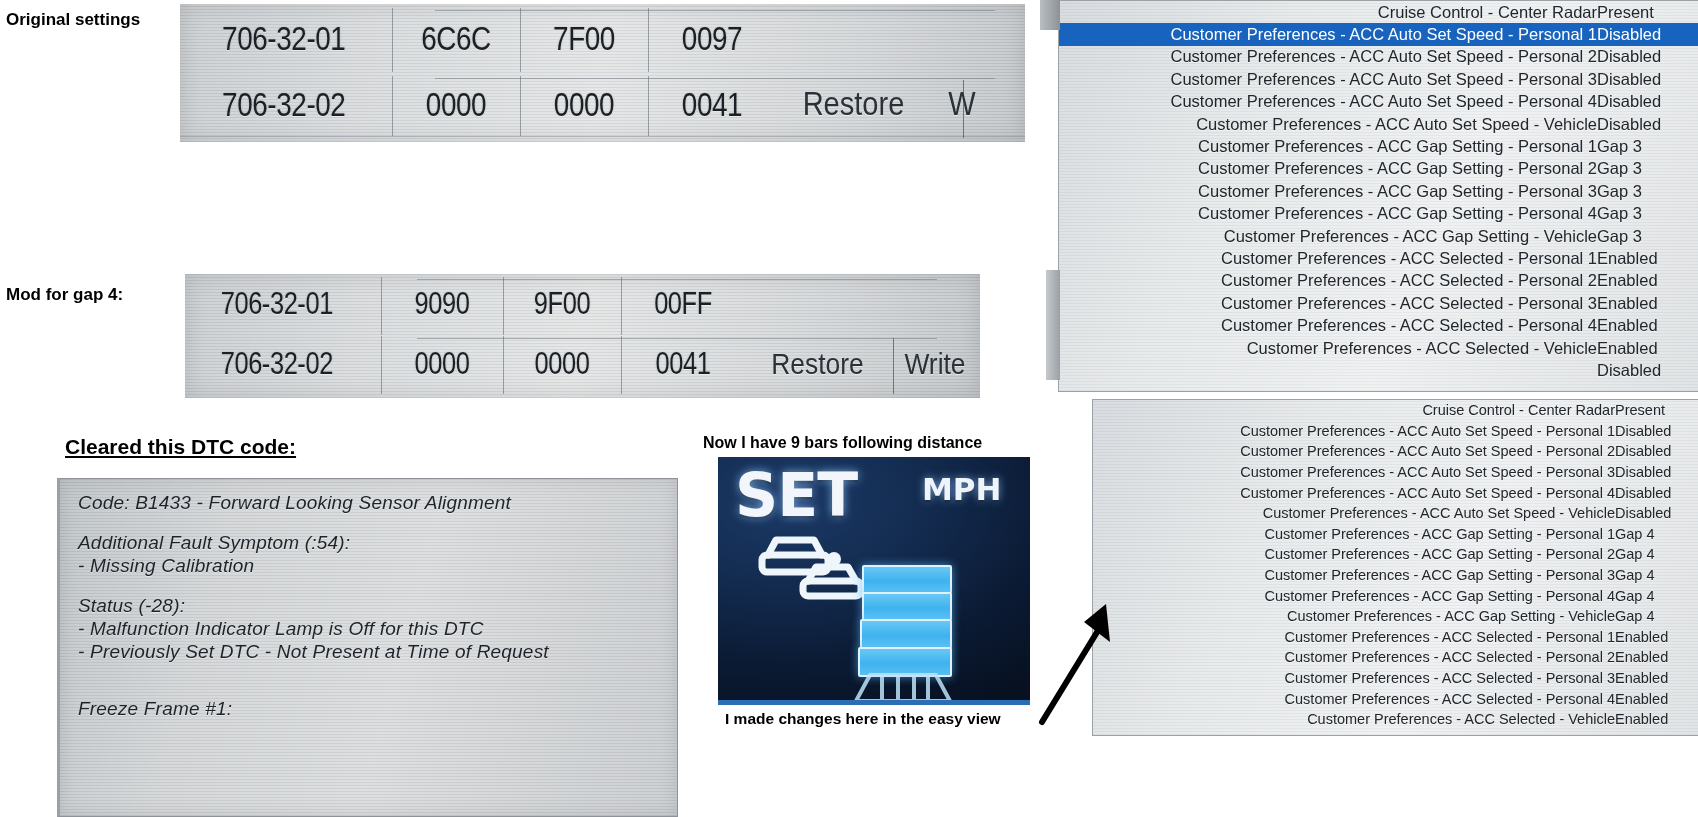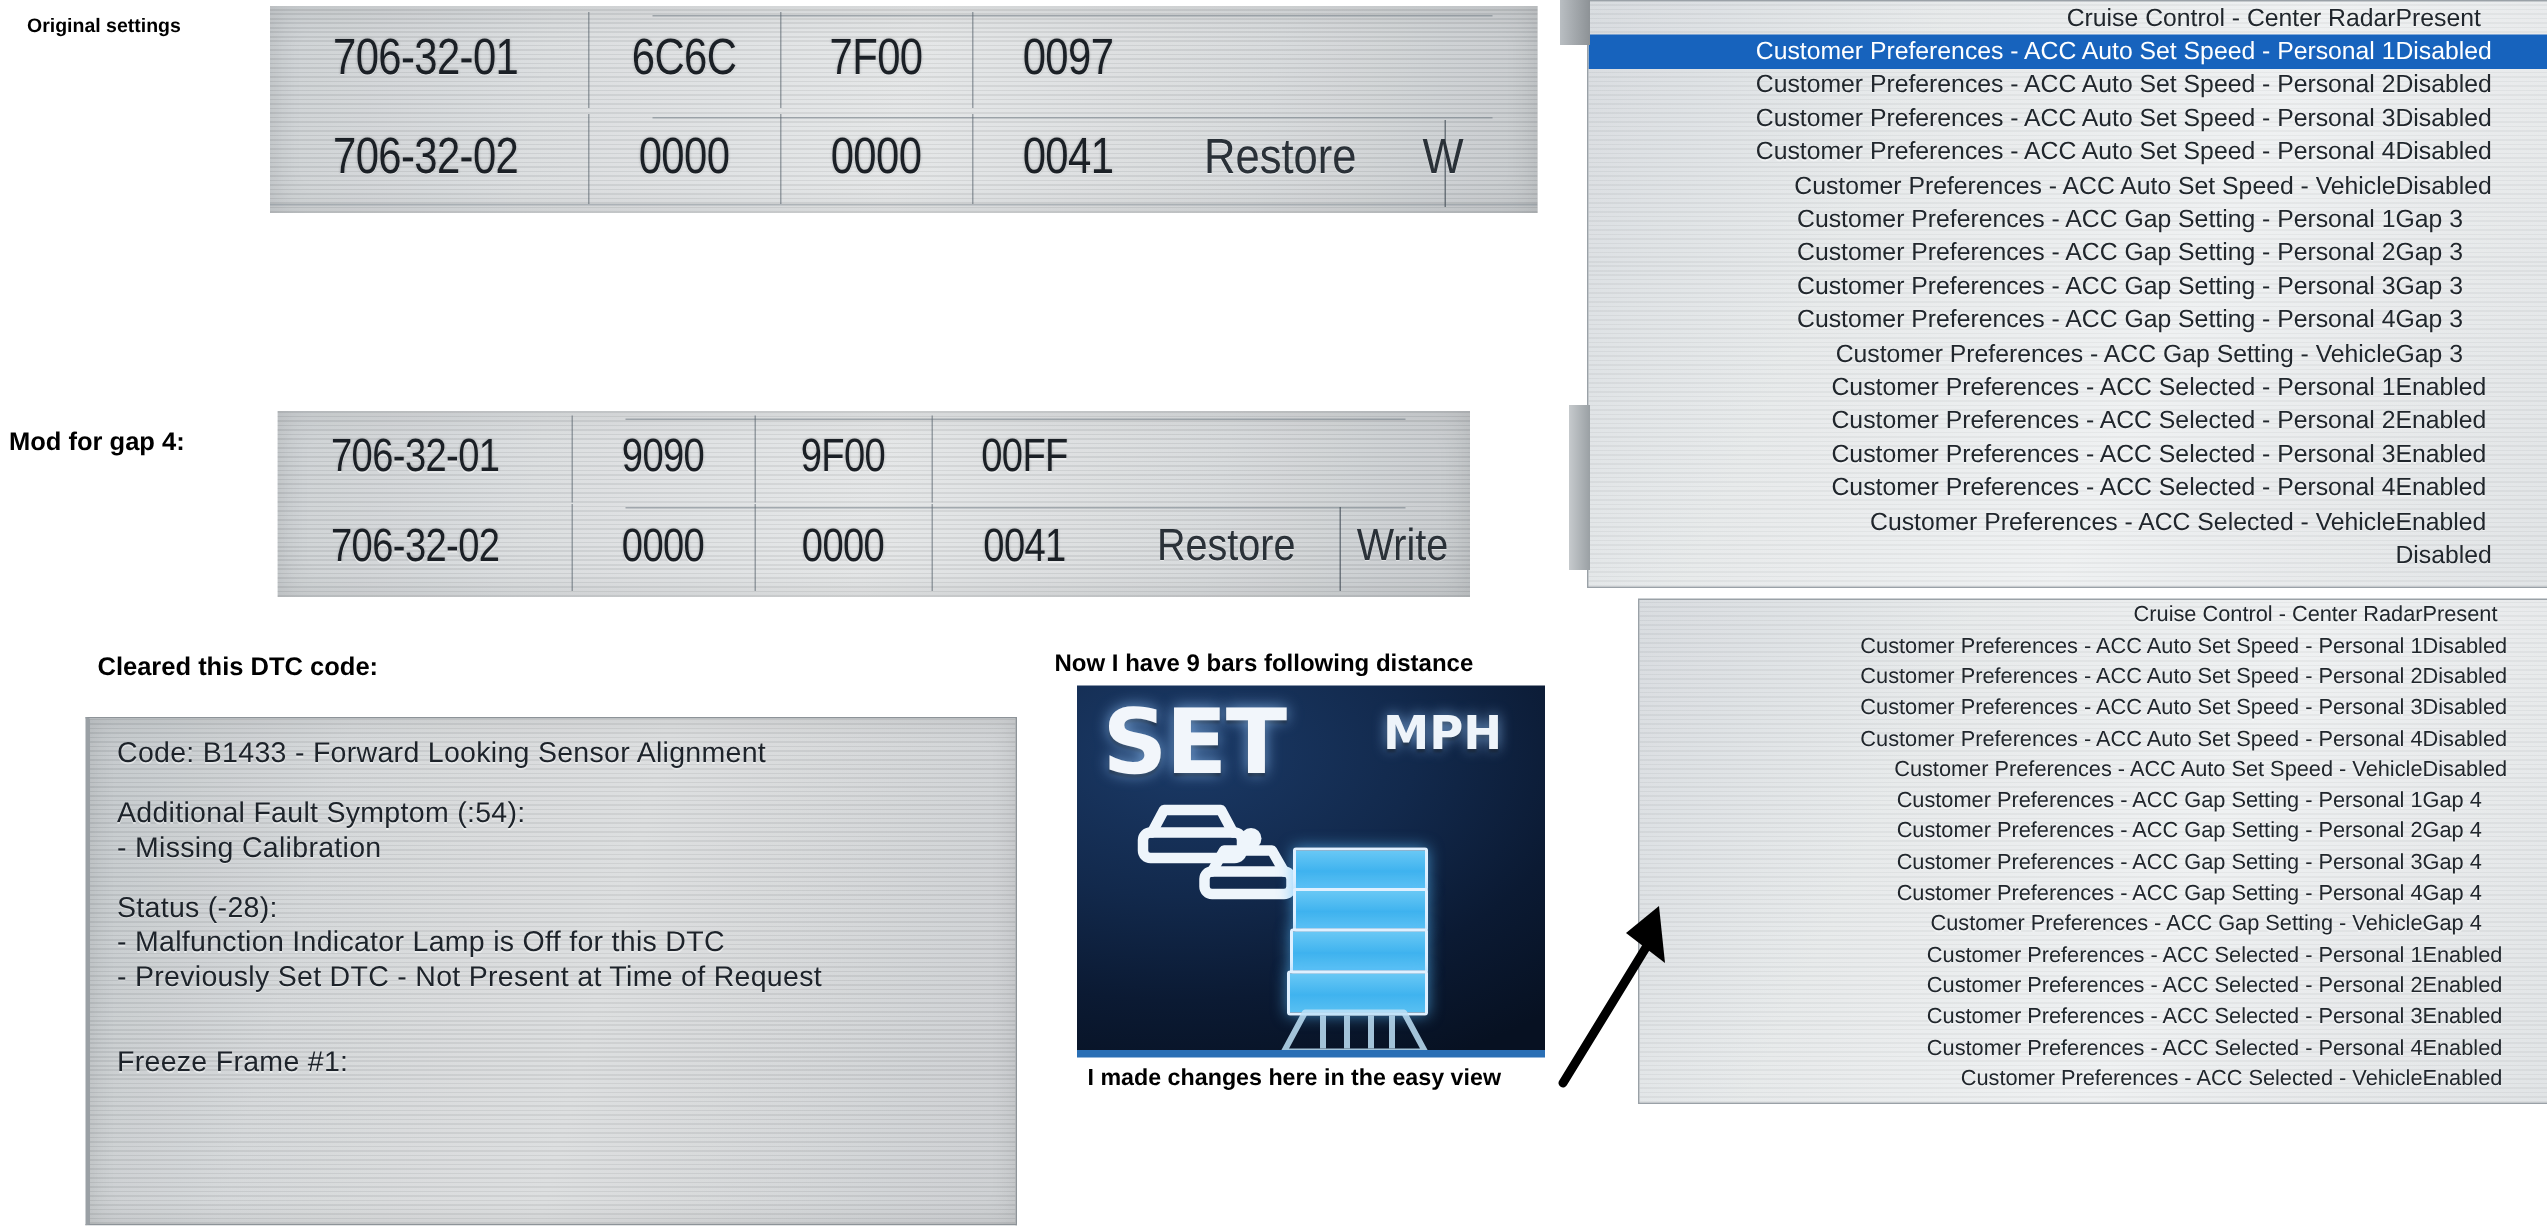--- a/index.html
+++ b/index.html
@@ -128,25 +128,25 @@
   }
   .carglyph{position:absolute;}
   .hostcar{position:absolute;}
 
   
   svg.arrow{position:absolute;overflow:visible;}
 </style>
 </head>
 <body>
 
-<div class="abs anno" style="left:18px;top:10px;font-size:13px;text-align:right;">Original settings</div>
+<div class="abs anno" style="left:6px;top:10px;font-size:17px;text-align:right;">Original settings</div>
 
 <div class="abs anno" style="left:6px;top:285px;font-size:17px;">Mod for gap 4:</div>
 
-<div class="abs anno" style="left:65px;top:435px;font-size:17px;">Cleared this DTC code:</div>
+<div class="abs anno" style="left:65px;top:435px;font-size:21px;text-decoration:underline;">Cleared this DTC code:</div>
 
 <div class="abs anno" style="left:703px;top:434px;font-size:16px;">Now I have 9 bars following distance</div>
 
 <div class="abs anno" style="left:725px;top:710px;font-size:15.5px;">I made changes here in the easy view</div>
 
 <div class="abs scanpanel" id="scan-original" style="left:180px;top:4px;width:845px;height:138px;">
 
   <div class="hline" style="left:255px;top:6px;width:560px;"></div>
   <div class="hline" style="left:255px;top:74px;width:560px;"></div>
   <div class="hline" style="left:0px;top:132px;width:845px;background:rgba(120,130,140,.45);"></div>
@@ -199,21 +199,21 @@
   <div class="row" style="height:60px;">
     <div class="cell idcell" style="width:196px;font-size:31px;padding-left:22px;box-sizing:border-box;">706-32-02</div>
     <div class="cell" style="width:122px;font-size:31px;">0000</div>
     <div class="cell" style="width:118px;font-size:31px;">0000</div>
     <div class="cell" style="width:124px;font-size:31px;">0041</div>
     <div class="btn-restore" style="width:145px;height:60px;font-size:30px;">Restore</div>
     <div class="btn-write" style="width:90px;height:60px;font-size:30px;">Write</div>
   </div>
 </div>
 
-<div class="abs dtcbox" id="dtc-box" style="left:57px;top:478px;width:621px;height:339px;">
+<div class="abs dtcbox" id="dtc-box" style="left:57px;top:478px;width:621px;height:339px;font-style:italic;">
   <div id="dtc-lines">
       <div class="line">Code: B1433 - Forward Looking Sensor Alignment</div>
       <div class="gap"></div>
       <div class="line">Additional Fault Symptom (:54):</div>
       <div class="line"> - Missing Calibration</div>
       <div class="gap"></div>
       <div class="line">Status (-28):</div>
       <div class="line"> - Malfunction Indicator Lamp is Off for this DTC</div>
       <div class="line"> - Previously Set DTC - Not Present at Time of Request</div>
       <div class="gap"></div>

